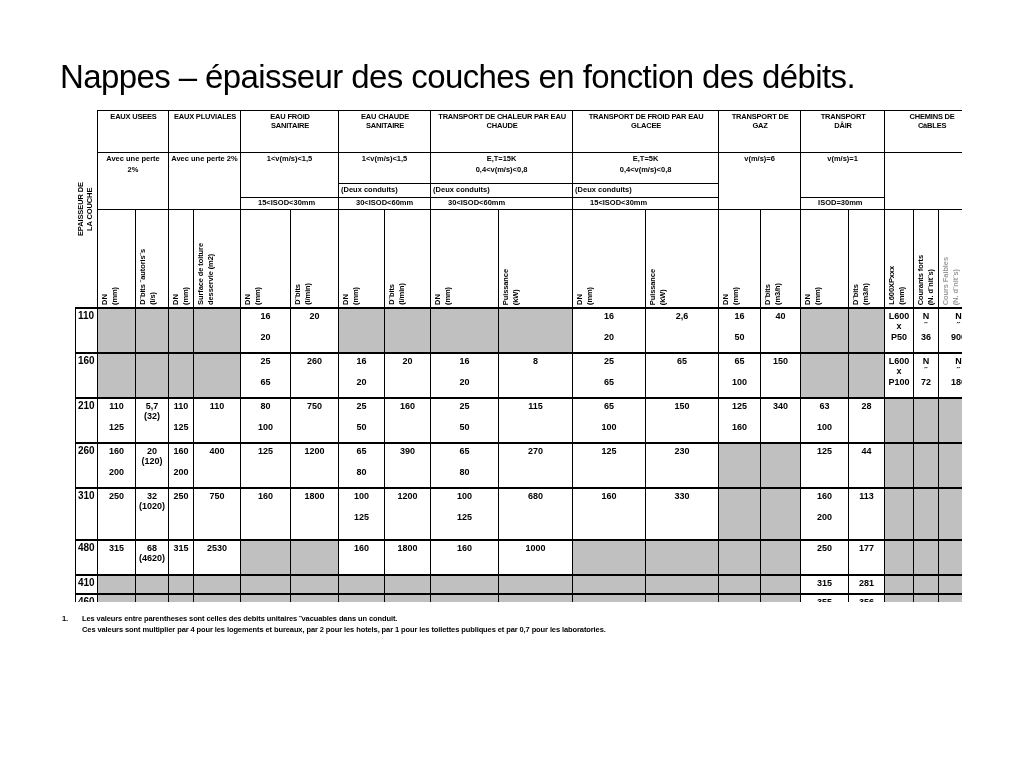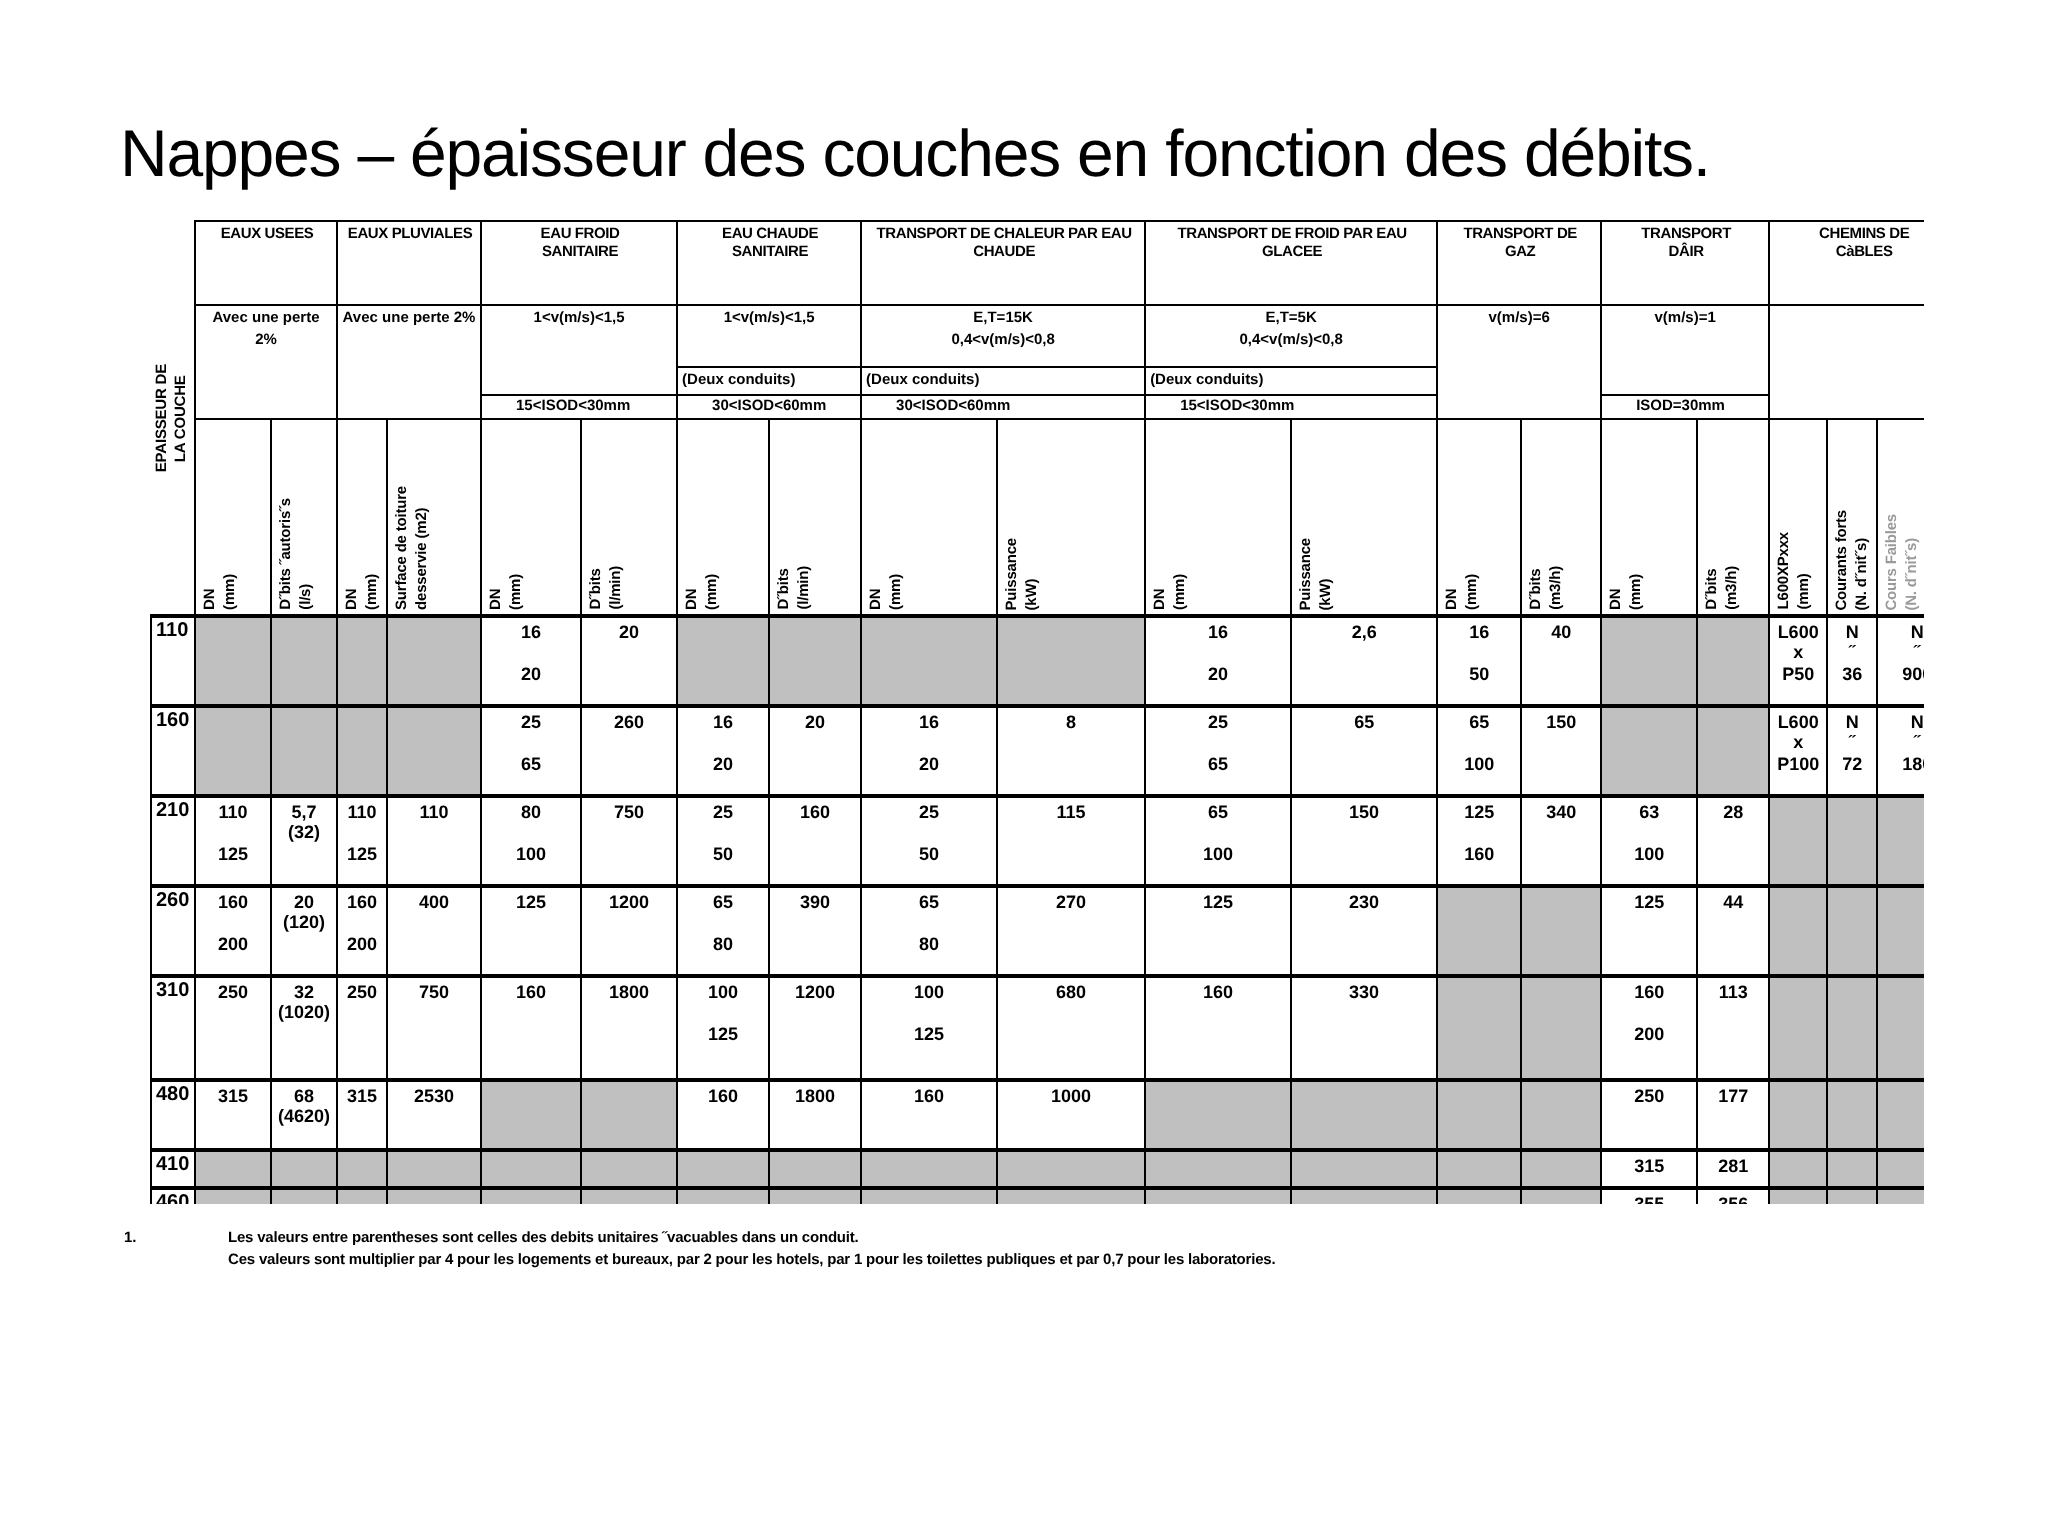--- a/index.html
+++ b/index.html
@@ -45,21 +45,21 @@
   td.side{border:none;vertical-align:middle;text-align:center;}
   td.side .vt{font-size:7.5px;line-height:1.25;}
 
   td.rl{font-size:10px;text-align:left;padding:1px 0 0 2px;background:#fff;}
   td.dc{font-size:9px;line-height:1.15;text-align:center;padding-top:2px;white-space:pre-line;}
   td.g{background:#c0c0c0;}
 
   .footnote{position:absolute;left:62px;top:614px;font-size:7.5px;font-weight:bold;line-height:1.45;letter-spacing:-0.1px;}
   .footnote .fn-row{display:flex;}
   .footnote .fn-num{width:20px;}
-  .footnote .fn-text{white-space:pre-line;margin-left:32px;}
+  .footnote .fn-text{white-space:pre-line;}
 </style>
 </head>
 <body>
 
 <div class="title">
   <span class="lead">Nappes</span><span class="rest"> – épaisseur des couches en fonction des débits.</span>
 </div>
 
 <div class="table-wrap">
 <table>

